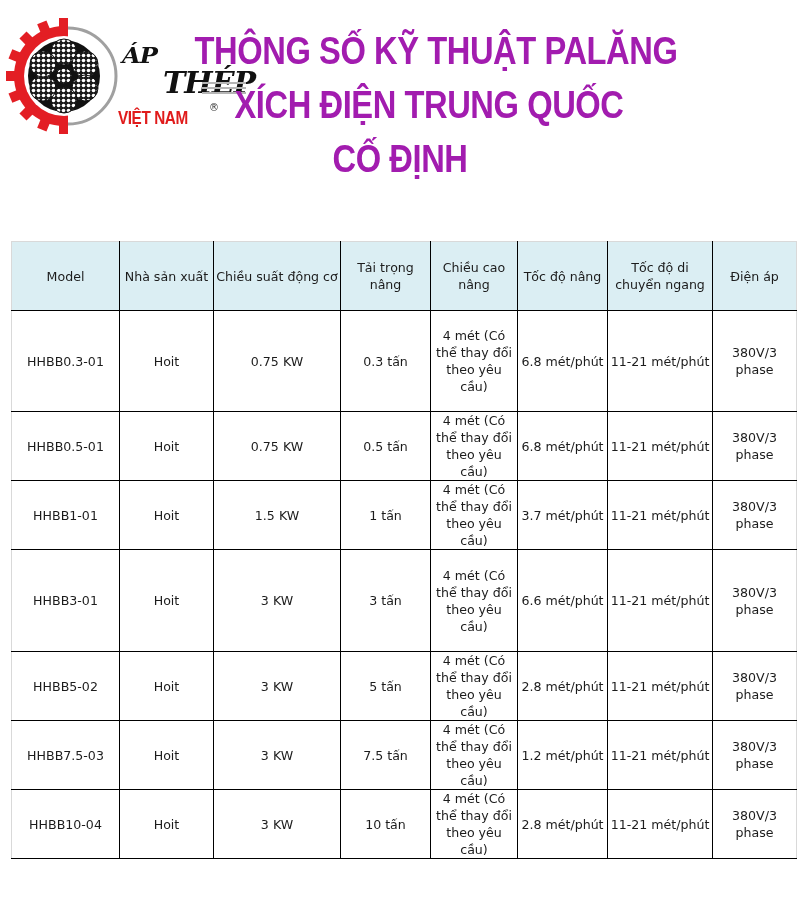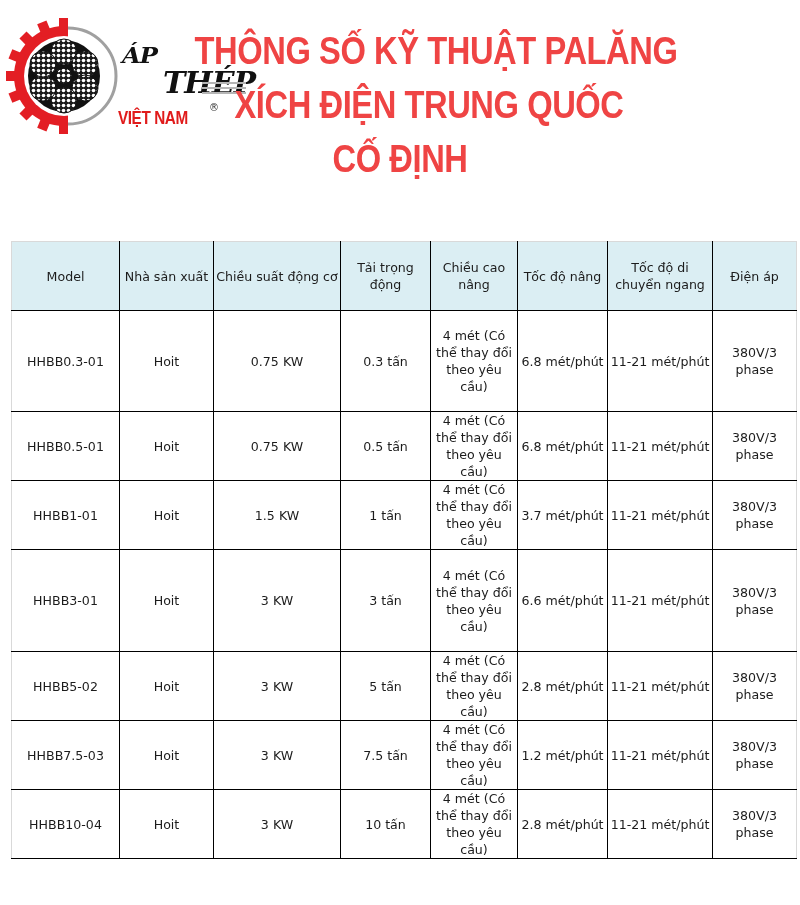--- a/index.html
+++ b/index.html
@@ -86,21 +86,21 @@
     .title {
       position: absolute;
       left: 60px;
       right: 0;
       top: 24px;
       text-align: center;
       font-family: "Liberation Sans", sans-serif;
       font-weight: bold;
       font-size: 38px;
       line-height: 54px;
-      color: #ef4444;
+      color: #a21caf;
       letter-spacing: -0.5px;
     }
     .title-line {
       display: block;
       transform: scaleX(0.86);
     }
     .title-line.l1 { margin-left: 12px; }
     .title-line.l2 { margin-left: -2px; }
     .title-line.l3 { margin-left: -60px; }
 
@@ -221,21 +221,21 @@
     <col style="width:87px">
     <col style="width:90px">
     <col style="width:105px">
     <col style="width:84px">
   </colgroup>
   <thead>
     <tr>
       <th>Model</th>
       <th>Nhà sản xuất</th>
       <th>Chiều suất động cơ</th>
-      <th>Tải trọng động</th>
+      <th>Tải trọng nâng</th>
       <th>Chiều cao nâng</th>
       <th>Tốc độ nâng</th>
       <th>Tốc độ di chuyển ngang</th>
       <th>Điện áp</th>
     </tr>
   </thead>
   <tbody>
     <tr class="r0">
       <td>HHBB0.3-01</td>
       <td>Hoit</td>

